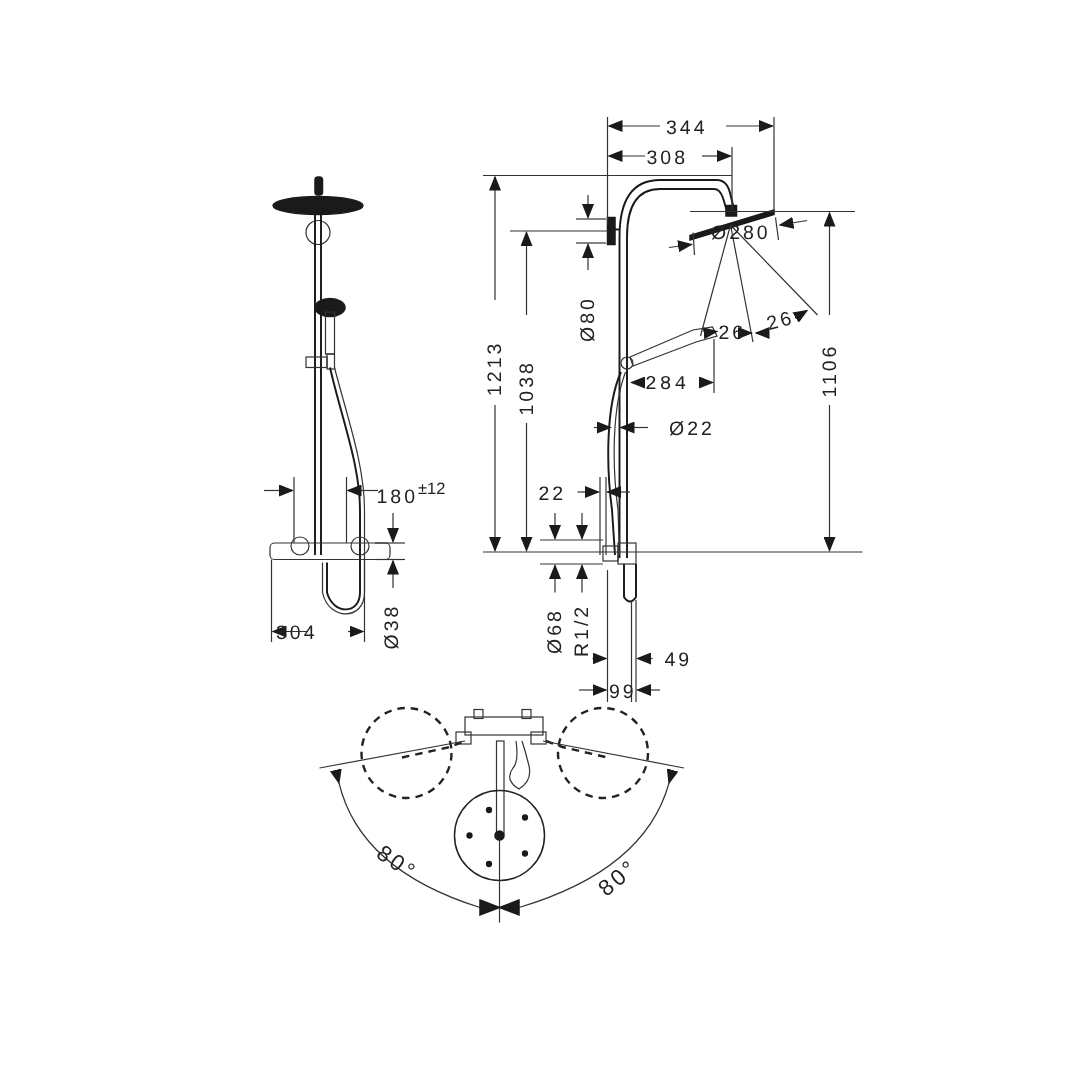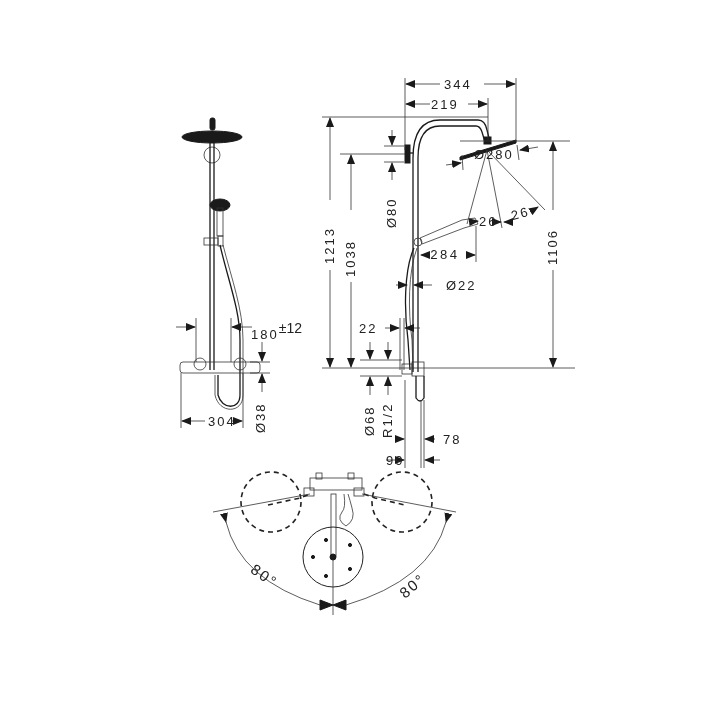--- a/index.html
+++ b/index.html
@@ -6,21 +6,21 @@
   body { width: 720px; height: 720px; overflow: hidden; }
   #canvas { position: absolute; left: 0; top: 0; width: 720px; height: 720px; }
   svg { position: absolute; left: 0; top: 0; }
   .ln { stroke: #222; stroke-width: 1; fill: none; }
   .thin { stroke: #333; stroke-width: 0.8; fill: none; }
   .pipe { stroke: #1a1a1a; stroke-width: 1.3; fill: none; }
   .dash { stroke: #222; stroke-width: 1.6; fill: none; stroke-dasharray: 5 4; }
   .solid { fill: #1a1a1a; stroke: #1a1a1a; }
   .lbl { position: absolute; font-family: "Liberation Sans", sans-serif; font-size: 13px; color: #222; letter-spacing: 2px; white-space: nowrap; line-height: 1; }
   .lbl.v { transform-origin: left top; transform: rotate(-90deg); }
-  .lbl sup { font-size: 14px; letter-spacing: 0; vertical-align: 6px; }
+  .lbl sup { font-size: 11px; letter-spacing: 0; vertical-align: 6px; }
 </style>
 </head>
 <body>
 
 <div id="canvas">
 <svg width="720" height="720" viewBox="0 0 720 720">
   <defs>
     <marker id="ar" markerWidth="10" markerHeight="8" refX="9" refY="4" orient="auto" markerUnits="userSpaceOnUse">
       <path d="M0,0 L10,4 L0,8 Z" fill="#1a1a1a"></path>
     </marker>
@@ -190,35 +190,35 @@
     <line x1="333" y1="560" x2="333" y2="615" class="thin"></line>
 
     <path d="M226 522 Q240 580 320 605" class="thin" marker-start="url(#ar)"></path>
     <path d="M446 522 Q430 580 346 605" class="thin" marker-start="url(#ar)"></path>
     <polygon points="320,600 333,605 320,610" class="solid"></polygon>
     <polygon points="346,600 333,605 346,610" class="solid"></polygon>
   </g>
 </svg>
 
 <span class="lbl" style="left:251px;top:321px;"><span>180</span><sup>±12</sup></span>
-<span class="lbl" style="left:208px;top:415px;">304</span>
+<span class="lbl" style="left:184px;top:415px;">304</span>
 <span class="lbl v" style="left:254px;top:433px;">Ø38</span>
 
 <span class="lbl" style="left:444px;top:78px;">344</span>
-<span class="lbl" style="left:431px;top:98px;">219</span>
+<span class="lbl" style="left:431px;top:98px;">308</span>
 <span class="lbl v" style="left:385px;top:228px;">Ø80</span>
 <span class="lbl" style="left:474px;top:148px;text-align:right;">Ø280</span>
 <span class="lbl" style="left:479px;top:215px;">26</span>
 <span class="lbl" style="left:511px;top:207px;transform:rotate(-15deg);">26</span>
 <span class="lbl" style="left:430px;top:249px;font-family:Liberation Mono, monospace;">284</span>
 <span class="lbl" style="left:446px;top:279px;">Ø22</span>
 <span class="lbl v" style="left:323px;top:264px;">1213</span>
 <span class="lbl v" style="left:344px;top:277px;">1038</span>
 <span class="lbl v" style="left:546px;top:265px;">1106</span>
 <span class="lbl" style="left:359px;top:322px;">22</span>
 <span class="lbl v" style="left:363px;top:436px;">Ø68</span>
 <span class="lbl v" style="left:381px;top:438px;">R1/2</span>
-<span class="lbl" style="left:443px;top:433px;">78</span>
-<span class="lbl" style="left:386px;top:454px;">99</span>
+<span class="lbl" style="left:443px;top:433px;">49</span>
+<span class="lbl" style="left:406px;top:454px;">99</span>
 
 <span class="lbl" style="left:250px;top:568px;font-size:15px;transform:rotate(35deg);">80°</span>
 <span class="lbl" style="left:398px;top:578px;font-size:15px;transform:rotate(-40deg);">80°</span>
 </div>
 
 </body></html>

